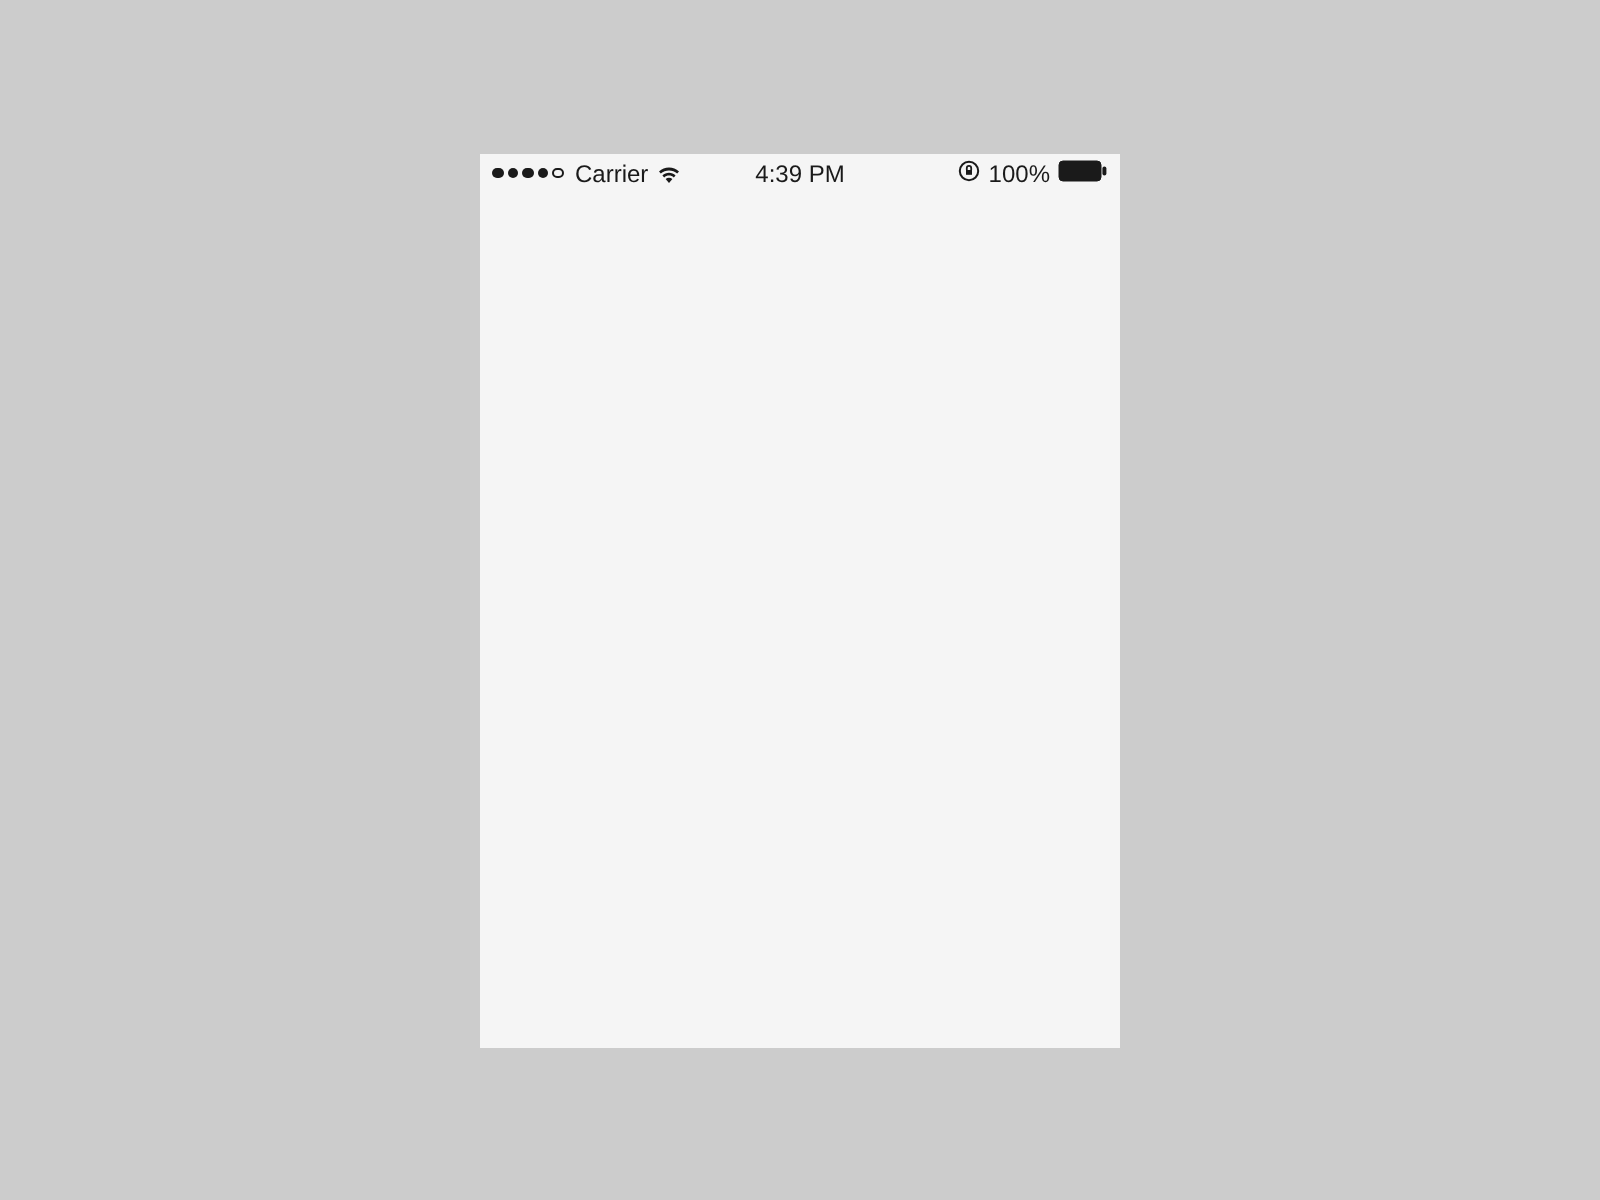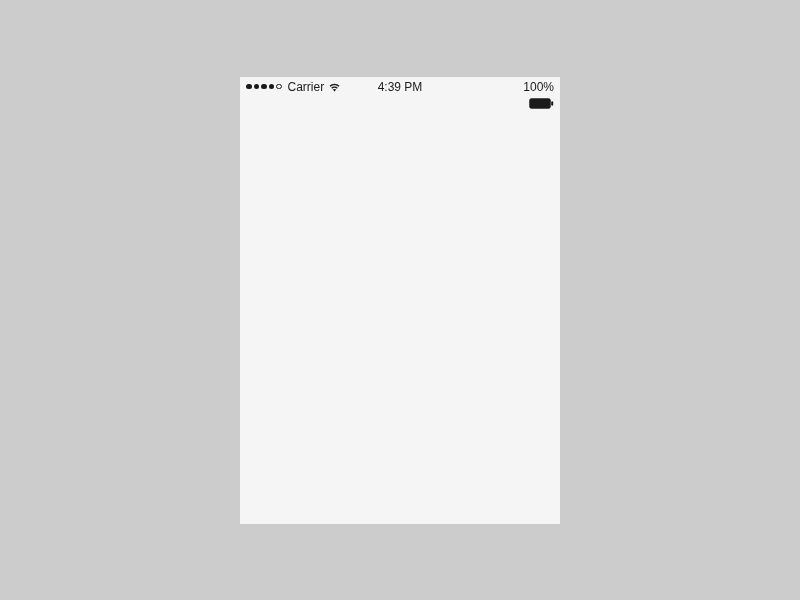--- a/index.html
+++ b/index.html
@@ -61,23 +61,22 @@
     }
     .status-center {
       position: absolute;
       left: 50%;
       transform: translateX(-50%);
       font-size: 12px;
       font-weight: 500;
     }
     .status-right {
       display: flex;
-      align-items: flex-end;
+      align-items: flex-start;
       gap: 4px;
-      flex-direction: column;
     }
     .lock-icon {
       display: inline-flex;
       align-items: center;
     }
     .battery-pct {
       font-size: 12px;
     }
     .battery-icon {
       display: inline-flex;

